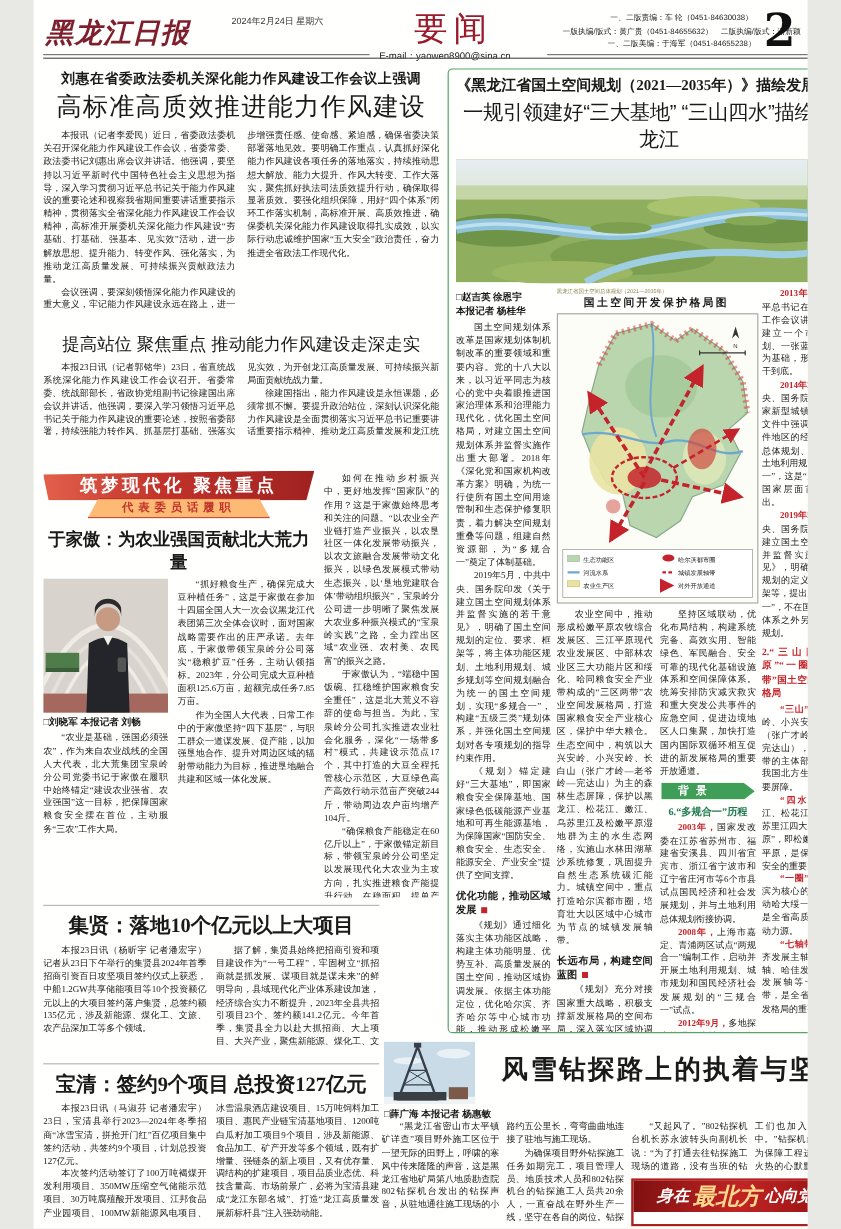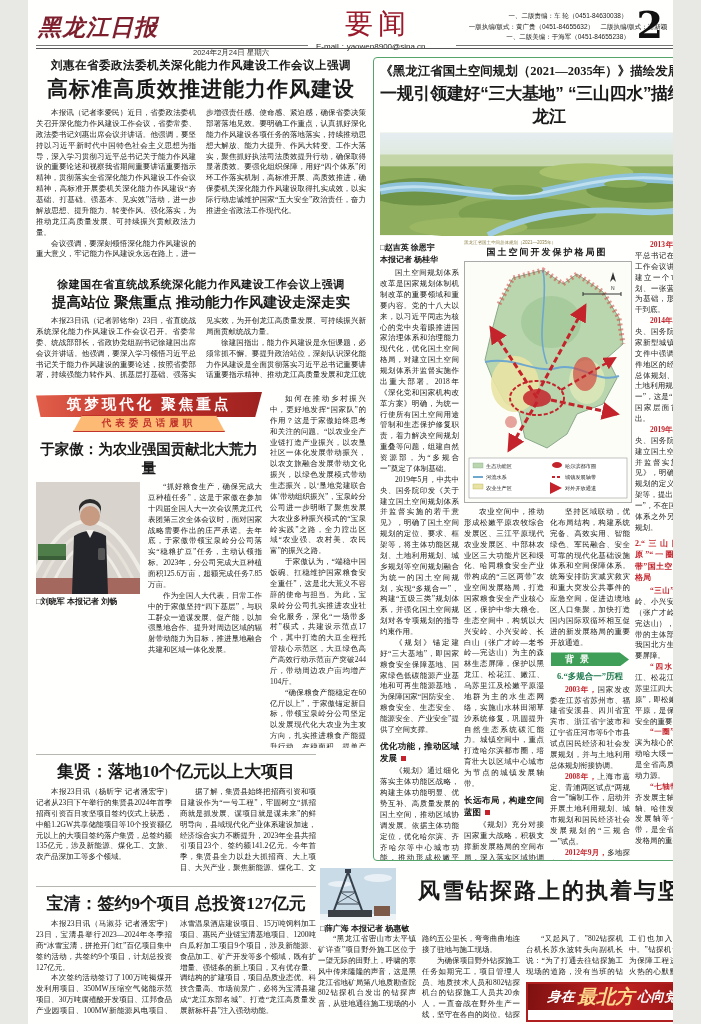--- a/index.html
+++ b/index.html
@@ -15,21 +15,21 @@
   .email{font-size:8px;color:#222;white-space:nowrap;}
   .hrule{height:1px;background:#777;}
   .contacts{font-size:6.5px;color:#222;line-height:1.65;text-align:center;white-space:nowrap;}
   .pageno{font-family:"DejaVu Serif",serif;font-weight:bold;font-size:38px;color:#111;}
   
   .bodytext{font-family:"Liberation Serif",serif;font-size:7.5px;line-height:1.45;
             color:#191919;text-align:justify;overflow:hidden;}
   .cols2{column-count:2;column-gap:10px;column-fill:auto;}
   .para{margin:0;text-indent:2em;}
   .kicker{font-weight:bold;text-align:center;font-size:11.5px;letter-spacing:.5px;}
-  .head-sans{font-weight:bold;text-align:center;font-family:"Liberation Sans",sans-serif;}
+  .head-sans{font-weight:normal;text-align:center;font-family:"Liberation Sans",sans-serif;}
   .head-serif{font-weight:bold;text-align:center;font-family:"Liberation Serif",serif;}
   .byline{font-size:8px;font-weight:bold;margin:2px 0 3px;}
   .subhead{font-weight:bold;font-size:8.5px;margin:4px 0 2px;text-indent:0;
            font-family:"Liberation Sans",sans-serif;}
   .subhead:after{content:"";display:inline-block;width:5px;height:5px;background:#c4232b;margin-left:4px;}
   .lead-red{color:#c4232b;font-weight:bold;}
   .green-head{color:#1e7a4e;font-weight:bold;font-size:8.5px;margin:4px 0 2px;text-indent:0;text-align:center;}
   .red-head{color:#c4232b;font-weight:bold;font-size:8px;margin:4px 0 2px;text-indent:0;}
   .sep-top{border-top:1px solid #b7b7b2;}
   
@@ -60,21 +60,21 @@
   .redbox-strip span{color:#c4232b;font-weight:bold;font-size:9.5px;letter-spacing:7px;}
 </style>
 </head>
 <body>
 
 <div id="page">
 
   <div class="abs" style="left:10px;top:12px;">
     <span class="masthead">黑龙江日报</span>
   </div>
-  <div class="abs dateline" style="left:128px;top:48px;padding-left:37px;">2024年2月24日 星期六</div>
+  <div class="abs dateline" style="left:128px;top:13px;padding-left:37px;">2024年2月24日 星期六</div>
 
   <div class="abs" style="left:280px;top:5px;width:140px;">
     <div class="section-title">要闻</div>
   </div>
   <div class="abs email" style="left:288px;top:41px;">E-mail：yaowen8900@sina.cn</div>
 
   <div class="abs contacts" style="left:440px;top:11px;width:200px;">
     <div>一、二版责编：车 轮（0451-84630038）</div>
     <div>一版执编/版式：黄广贵（0451-84655632）　二版执编/版式：谢新颖</div>
     <div>一、二版美编：于海军（0451-84655238）</div>
@@ -88,21 +88,20 @@
   <div class="abs" style="left:8px;top:58px;width:330px;height:216px;overflow:hidden;">
     <div class="kicker">刘惠在省委政法委机关深化能力作风建设工作会议上强调</div>
     <div class="head-sans" style="font-size:21px;letter-spacing:1px;margin:2px 0 5px;">高标准高质效推进能力作风建设</div>
     <div class="bodytext cols2" style="height:162px;">
         <p class="para">本报讯（记者李爱民）近日，省委政法委机关召开深化能力作风建设工作会议，省委常委、政法委书记刘惠出席会议并讲话。他强调，要坚持以习近平新时代中国特色社会主义思想为指导，深入学习贯彻习近平总书记关于能力作风建设的重要论述和视察我省期间重要讲话重要指示精神，贯彻落实全省深化能力作风建设工作会议精神，高标准开展委机关深化能力作风建设“夯基础、打基础、强基本、见实效”活动，进一步解放思想、提升能力、转变作风、强化落实，为推动龙江高质量发展、可持续振兴贡献政法力量。</p>
         <p class="para">会议强调，要深刻领悟深化能力作风建设的重大意义，牢记能力作风建设永远在路上，进一步增强责任感、使命感、紧迫感，确保省委决策部署落地见效。要明确工作重点，认真抓好深化能力作风建设各项任务的落地落实，持续推动思想大解放、能力大提升、作风大转变、工作大落实，聚焦抓好执法司法质效提升行动，确保取得显著质效。要强化组织保障，用好“四个体系”闭环工作落实机制，高标准开展、高质效推进，确保委机关深化能力作风建设取得扎实成效，以实际行动忠诚维护国家“五大安全”政治责任，奋力推进全省政法工作现代化。</p>
       </div>
   </div>
 
   <div class="abs" style="left:8px;top:277px;width:330px;height:110px;overflow:hidden;">
-    <div class="kicker" style="font-size:11px;">徐建国在省直统战系统深化能力作风建设工作会议上强调</div>
     <div class="head-sans" style="font-size:14.5px;margin:1px 0 4px;">提高站位 聚焦重点 推动能力作风建设走深走实</div>
     <div class="bodytext cols2" style="height:76px;">
         <p class="para">本报23日讯（记者郭铭华）23日，省直统战系统深化能力作风建设工作会议召开。省委常委、统战部部长，省政协党组副书记徐建国出席会议并讲话。他强调，要深入学习领悟习近平总书记关于能力作风建设的重要论述，按照省委部署，持续强能力转作风、抓基层打基础、强落实见实效，为开创龙江高质量发展、可持续振兴新局面贡献统战力量。</p>
         <p class="para">徐建国指出，能力作风建设是永恒课题，必须常抓不懈。要提升政治站位，深刻认识深化能力作风建设是全面贯彻落实习近平总书记重要讲话重要指示精神、推动龙江高质量发展和龙江统战事业创新发展的必然要求，必须增强坚定拥护“两个确立”、坚决做到“两个维护”的政治自觉。</p>
       </div>
   </div>
 
   <div class="abs" style="left:8px;top:392px;width:330px;height:358px;overflow:hidden;">
     <div style="position:absolute;left:0;top:0;width:226px;">
       <div class="banner">
@@ -122,20 +121,23 @@
             <rect x="2" y="62" width="28" height="12" fill="#4e7d4a"></rect>
             <rect x="2" y="74" width="28" height="4" fill="#3a5f38"></rect>
             <rect x="0" y="96" width="104" height="16" fill="#a5685e"></rect>
             <circle cx="54" cy="34" r="10" fill="#c79a82"></circle>
             <path d="M43,32 a11,11 0 0 1 22,0 l0,-6 a11,9 0 0 0 -22,0 z" fill="#2b2b2b"></path>
             <path d="M36,112 L38,54 Q54,44 70,54 L72,112 Z" fill="#23252a"></path>
             <path d="M50,48 L54,56 L58,48 Z" fill="#f4f1ec"></path>
             <rect x="62" y="66" width="7" height="12" rx="1.5" fill="#555"></rect>
           </svg>
           <div class="byline">□刘晓军 本报记者 刘畅</div>
+          <div class="bodytext" style="height:130px;">
+              <p class="para">“农业是基础，强国必须强农”，作为来自农业战线的全国人大代表，北大荒集团宝泉岭分公司党委书记于家傲在履职中始终锚定“建设农业强省、农业强国”这一目标，把保障国家粮食安全摆在首位，主动服务“三农”工作大局。</p>
+            </div>
         </div>
         <div class="bodytext" style="width:114px;height:258px;">
             <p class="para">“抓好粮食生产，确保完成大豆种植任务”，这是于家傲在参加十四届全国人大一次会议黑龙江代表团第三次全体会议时，面对国家战略需要作出的庄严承诺。去年底，于家傲带领宝泉岭分公司落实“稳粮扩豆”任务，主动认领指标。2023年，分公司完成大豆种植面积125.6万亩，超额完成任务7.85万亩。</p>
             <p class="para">作为全国人大代表，日常工作中的于家傲坚持“四下基层”，与职工群众一道谋发展、促产能，以加强垦地合作、提升对周边区域的辐射带动能力为目标，推进垦地融合共建和区域一体化发展。</p>
           </div>
       </div>
     </div>
     <div class="bodytext" style="position:absolute;left:234px;top:2px;width:96px;height:354px;">
         <p class="para">如何在推动乡村振兴中，更好地发挥“国家队”的作用？这是于家傲始终思考和关注的问题。“以农业全产业链打造产业振兴，以农垦社区一体化发展带动振兴，以农文旅融合发展带动文化振兴，以绿色发展模式带动生态振兴，以‘垦地党建联合体’带动组织振兴”，宝泉岭分公司进一步明晰了聚焦发展大农业多种振兴模式的“宝泉岭实践”之路，全力蹚出区域“农业强、农村美、农民富”的振兴之路。</p>
         <p class="para">于家傲认为，“端稳中国饭碗、扛稳维护国家粮食安全重任”，这是北大荒义不容辞的使命与担当。为此，宝泉岭分公司扎实推进农业社会化服务，深化“一场带多村”模式，共建设示范点17个，其中打造的大豆全程托管核心示范区，大豆绿色高产高效行动示范亩产突破244斤，带动周边农户亩均增产104斤。</p>

